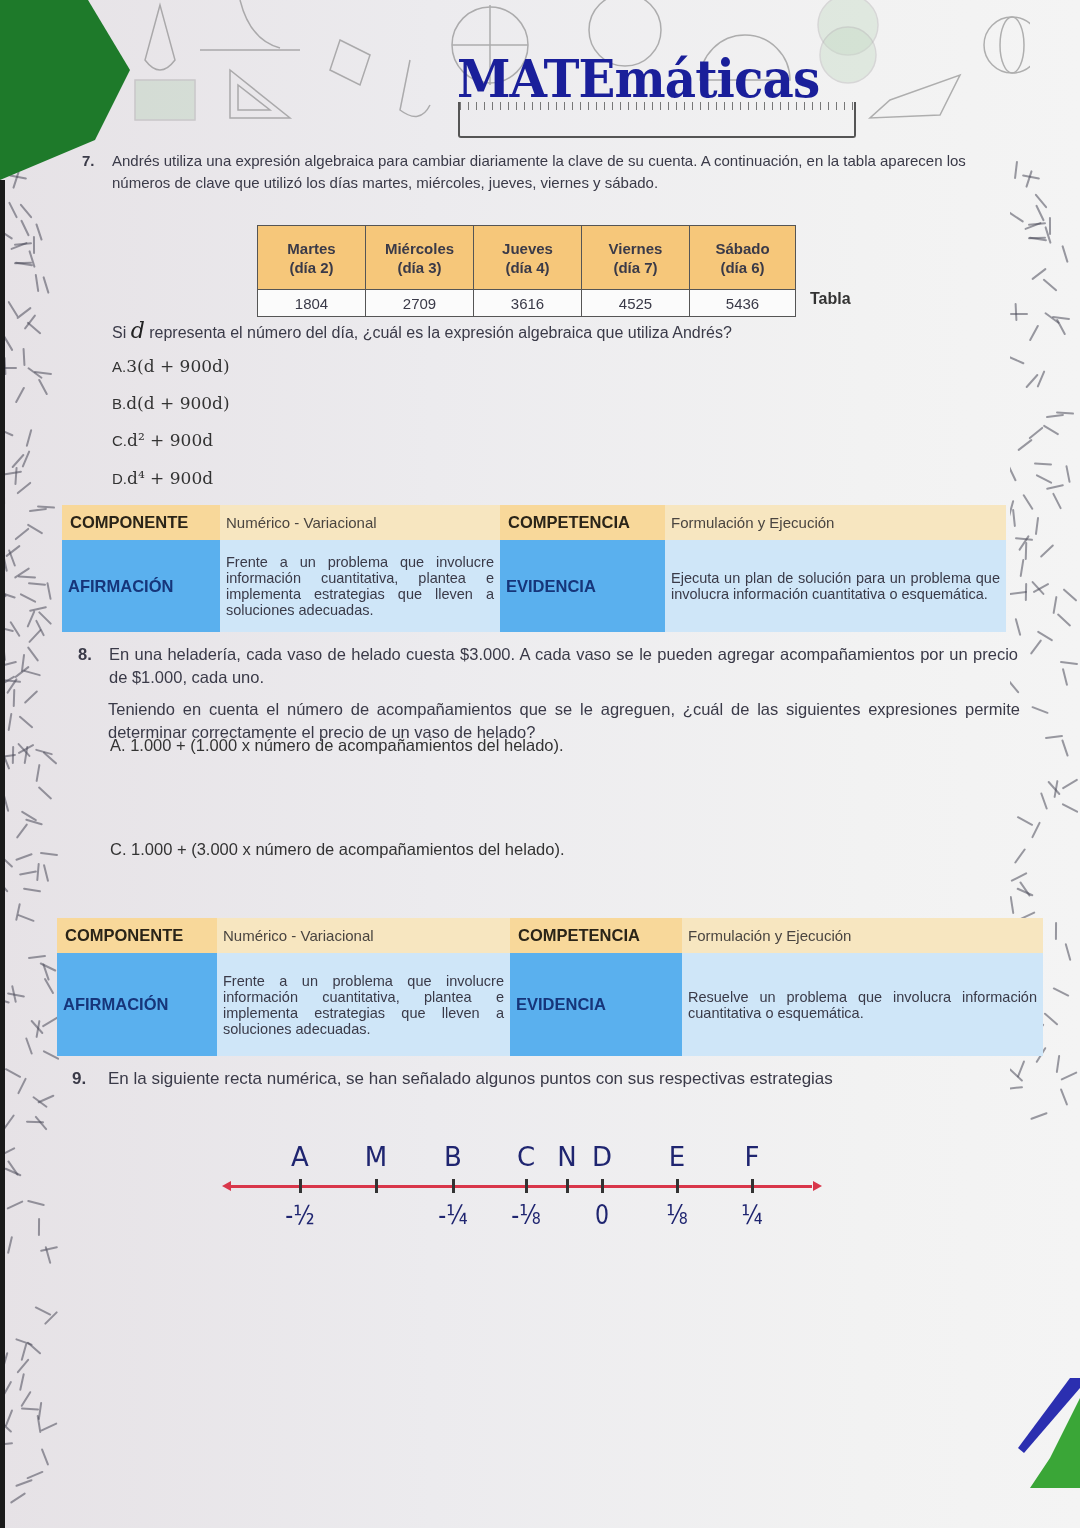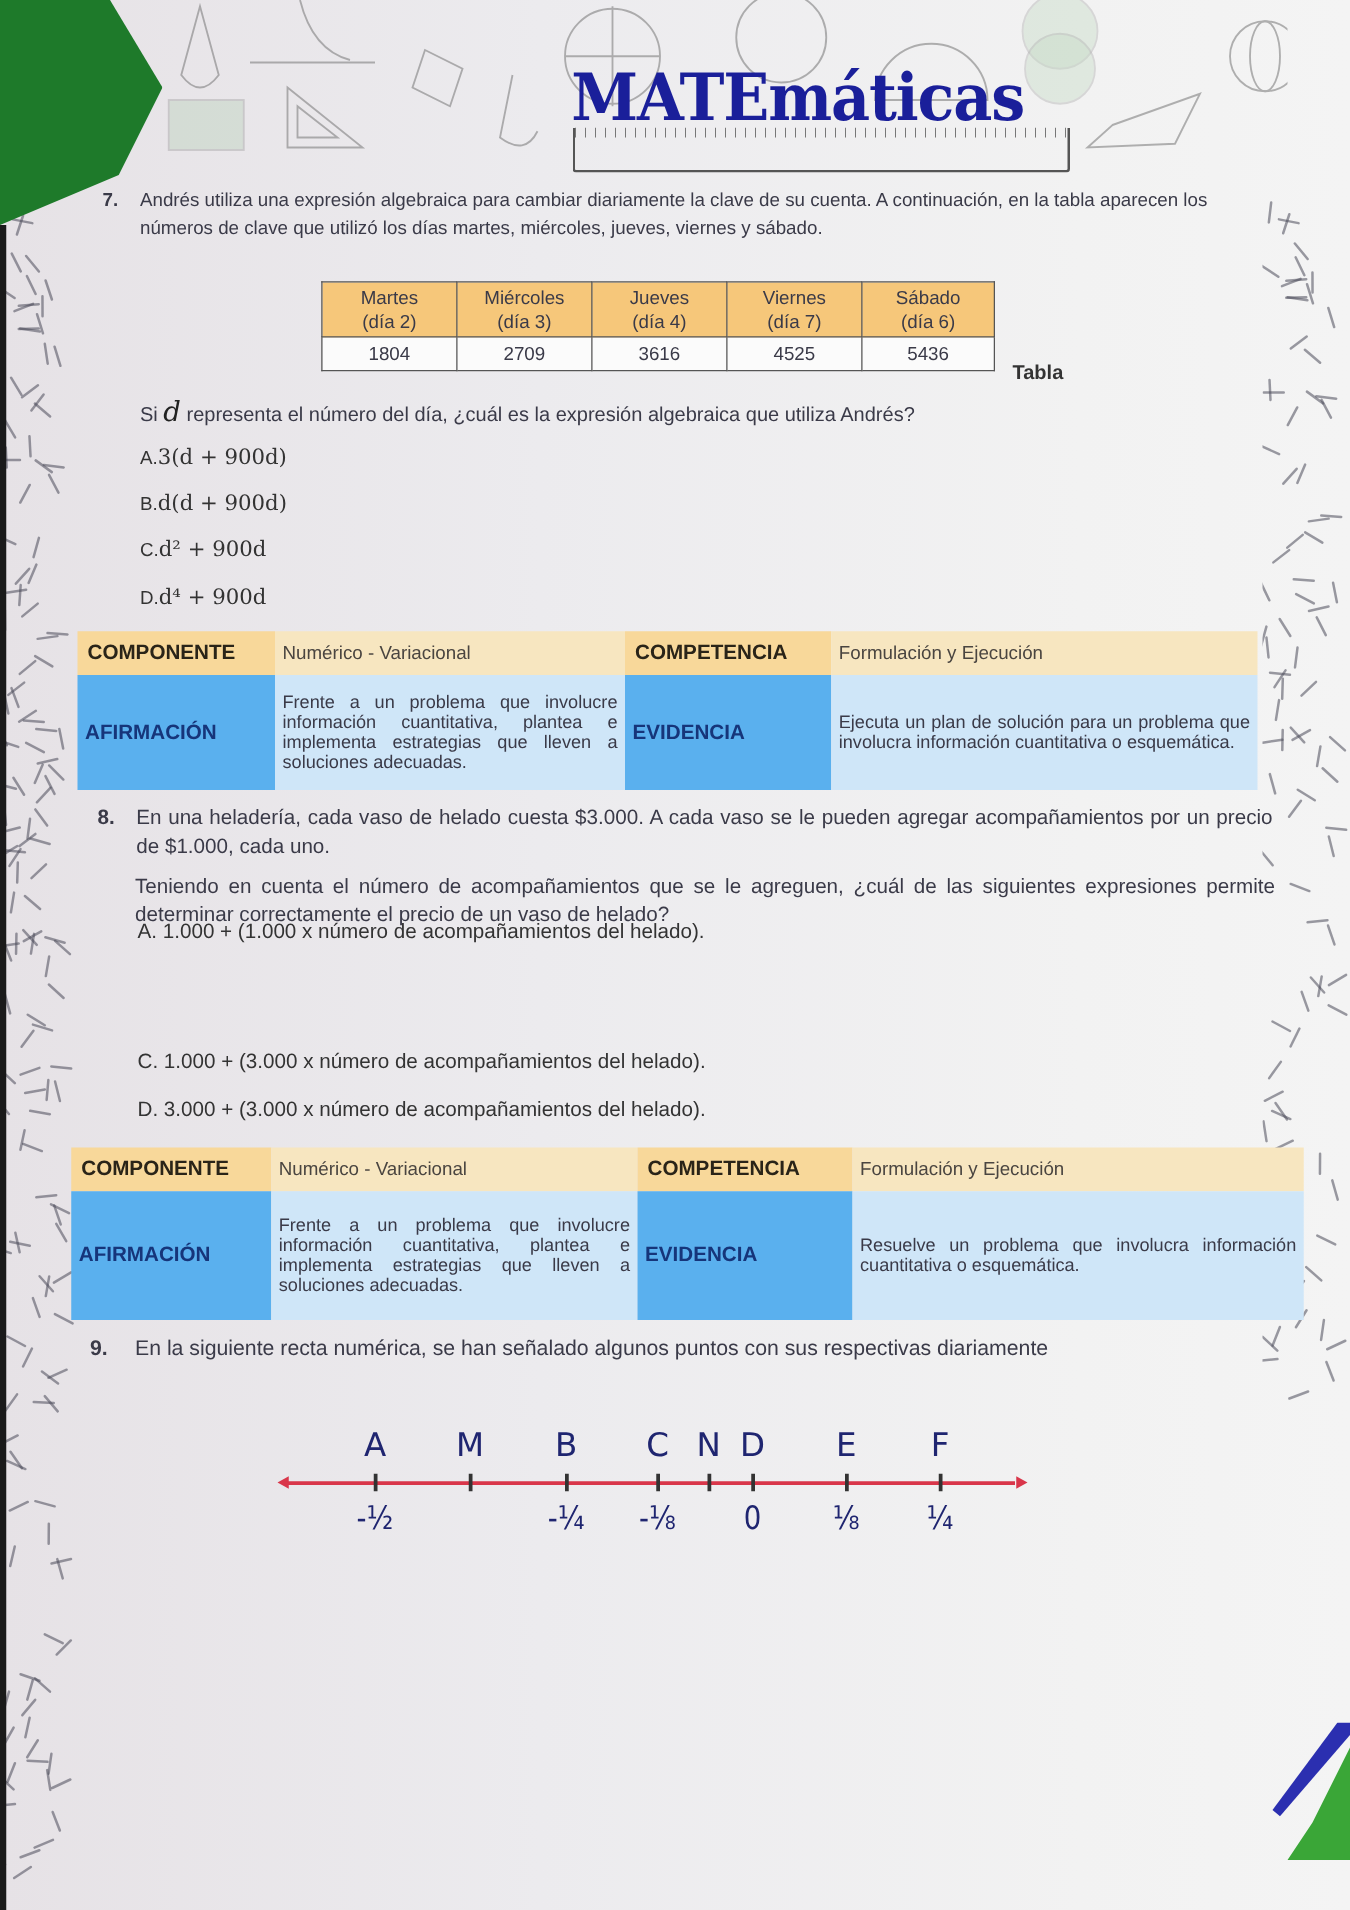--- a/index.html
+++ b/index.html
@@ -46,21 +46,21 @@
   .q7 { left: 82px; top: 150px; width: 905px; font-size: 15px; line-height: 22px; }
   .q7 .body { display: block; margin-left: 30px; margin-top: -22px; }
 
   table.days {
     position: absolute; left: 257px; top: 225px; border-collapse: collapse;
     font-size: 15px;
   }
   table.days td {
     border: 1.5px solid #555; text-align: center; color: #3a3a48;
   }
-  table.days tr.head td { background: #f6c77a; height: 44px; line-height: 19px; }
+  table.days tr.head td { background: #f6c77a; height: 64px; line-height: 19px; font-weight: bold; }
   table.days tr.vals td { background: #fbfbfb; height: 27px; }
   .tabla-label { position: absolute; left: 810px; top: 290px; font-size: 16px; font-weight: bold; color: #333; }
 
   .question-line { position: absolute; left: 112px; top: 318px; font-size: 16px; color: #3a3a48; }
   .question-line .var { font-family: "DejaVu Serif", serif; font-style: italic; font-size: 22px; color: #222; }
   .opt { position: absolute; left: 112px; font-size: 17px; color: #333; }
   .opt .l { font-size: 15px; }
   .opt .e { font-family: "DejaVu Serif", serif; }
 
   
@@ -417,36 +417,35 @@
   </div>
 
   <div class="text q8">
     <span class="q-num">8.</span>
     <span class="body">En una heladería, cada vaso de helado cuesta $3.000. A cada vaso se le pueden agregar acompañamientos por un precio de $1.000, cada uno.</span>
   </div>
   <div class="text q8b">Teniendo en cuenta el número de acompañamientos que se le agreguen, ¿cuál de las siguientes expresiones permite determinar correctamente el precio de un vaso de helado?</div>
 
   <div class="opt8" style="top:736px"><span>A.</span> <span>1.000 + (1.000 x número de acompañamientos del helado).</span></div>
   <div class="opt8" style="top:840px"><span>C.</span> <span>1.000 + (3.000 x número de acompañamientos del helado).</span></div>
-  <div class="opt8" style="top:879px"><span>D.</span> <span>3.000 + (3.000 x número de acompañamientos del helado).</span></div>
 
   <div class="comp comp2">
     <div class="c-hdr">COMPONENTE</div>
     <div class="c-val">Numérico - Variacional</div>
     <div class="c-hdr">COMPETENCIA</div>
     <div class="c-val">Formulación y Ejecución</div>
     <div class="c-blue">AFIRMACIÓN</div>
     <div class="c-light">Frente a un problema que involucre información cuantitativa, plantea e implementa estrategias que lleven a soluciones adecuadas.</div>
     <div class="c-blue">EVIDENCIA</div>
     <div class="c-light">Resuelve un problema que involucra información cuantitativa o esquemática.</div>
   </div>
 
   <div class="text q9">
     <span class="q-num">9.</span>
-    <span class="body">En la siguiente recta numérica, se han señalado algunos puntos con sus respectivas diariamente</span>
+    <span class="body">En la siguiente recta numérica, se han señalado algunos puntos con sus respectivas estrategias</span>
   </div>
 
   <div class="numline" id="numline">
     <div class="nl-arrow-l"></div>
     <div class="nl-axis"></div>
     <div class="nl-arrow-r"></div>
   <div class="tick" style="left: 78px;"></div>
       <div class="pt-label" style="left: 78px;">A</div>
       <div class="coord" style="left: 78px;">-½</div>
       <div class="tick" style="left: 154px;"></div>

